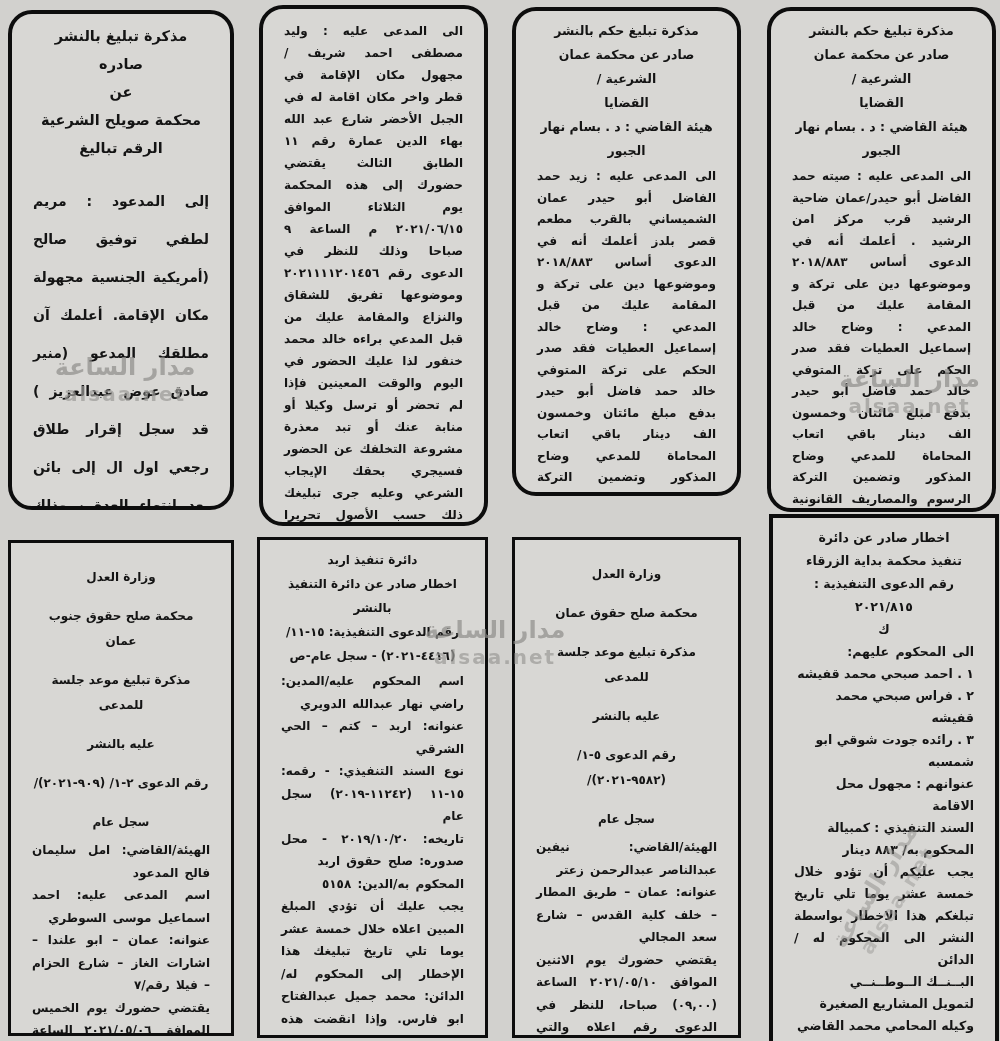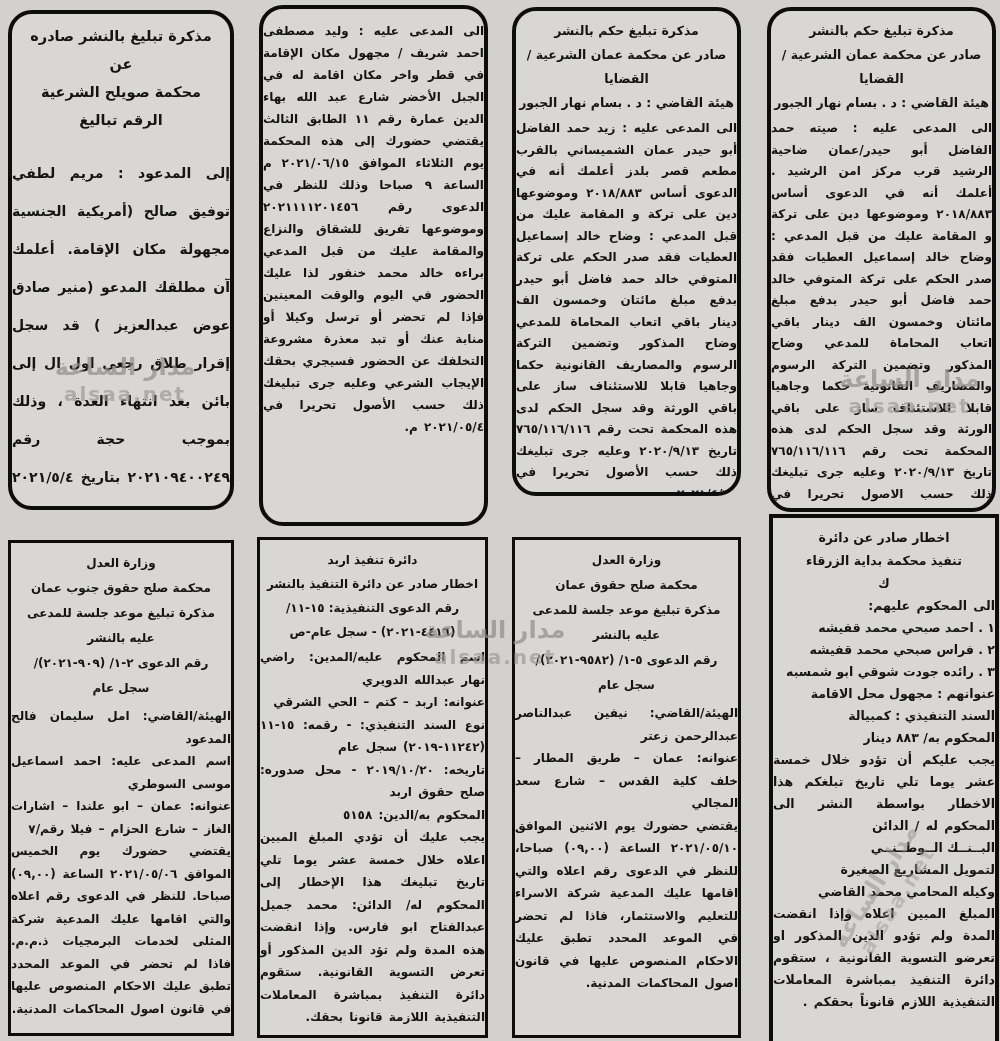--- a/index.html
+++ b/index.html
@@ -13,21 +13,21 @@
     font-family: "DejaVu Sans", sans-serif;
     color: #141414;
     overflow: hidden;
     direction: rtl;
   }
 
   .notice {
     position: absolute;
     background: #d8d7d4;
     overflow: hidden;
-    padding: 8px 0;
+    padding: 8px 21px;
     font-weight: 700;
     display: flex;
     flex-direction: column;
   }
   .rounded { border: 4px solid #0d0d0d; border-radius: 24px; }
   .rect    { border: 3px solid #0d0d0d; }
   .thick   { border-width: 4px; }
 
   .hline { text-align: center; font-weight: 700; }
   .para  { text-align: justify; word-spacing: 2px; }
@@ -40,21 +40,21 @@
 
   .n2 { font-size: 12px; }
   .n2 .hline { line-height: 25px; }
   .n2 .para  { line-height: 22px; margin-top: 3px; }
 
   .n3, .n4 { font-size: 12px; }
   .n3 .hline, .n4 .hline { line-height: 24px; font-size: 12.5px; }
   .n3 .para,  .n4 .para  { line-height: 21.5px; margin-top: 3px; }
 
   .n5, .n7 { font-size: 12px; }
-  .n5 .hline, .n7 .hline { line-height: 25px; }
+  .n5 .hline, .n7 .hline { line-height: 25px; margin-top: 14px; }
   .n5 .para,  .n7 .para  { line-height: 22.5px; }
   .n5 .bdy, .n7 .bdy { margin-top: 4px; }
 
   .n6 { font-size: 12px; }
   .n6 .hline { line-height: 24px; }
   .n6 .para  { line-height: 22.5px; }
   .n6 .bdy   { margin-top: 2px; }
 
   .n8 { font-size: 12.5px; }
   .n8 .hline { line-height: 23px; }
@@ -177,20 +177,21 @@
         <div class="para">الهيئة/القاضي: نيفين عبدالناصر عبدالرحمن زعتر</div>
         <div class="para">عنوانه: عمان – طريق المطار – خلف كلية القدس – شارع سعد المجالي</div>
         <div class="para">يقتضي حضورك يوم الاثنين الموافق ٢٠٢١/٠٥/١٠ الساعة (٠٩,٠٠) صباحا، للنظر في الدعوى رقم اعلاه والتي اقامها عليك المدعية شركة الاسراء للتعليم والاستثمار، فاذا لم تحضر في الموعد المحدد تطبق عليك الاحكام المنصوص عليها في قانون اصول المحاكمات المدنية.</div>
       </div>
   </section>
 
   <section class="notice rect thick n8" style="left:769px; top:514px; width:230px; height:606px;">
     <div class="hdr">
         <div class="hline">اخطار صادر عن دائرة</div>
         <div class="hline">تنفيذ محكمة بداية الزرقاء</div>
+        <div class="hline">رقم الدعوى التنفيذية : ٢٠٢١/٨١٥</div>
         <div class="hline">ك</div>
       </div>
     <div class="para right">الى المحكوم عليهم:</div>
     <div>
         <div class="cline">١ . احمد صبحي محمد قفيشه</div>
         <div class="cline">٢ . فراس صبحي محمد قفيشه</div>
         <div class="cline">٣ . رائده جودت شوقي ابو شمسبه</div>
         <div class="cline">عنوانهم : مجهول محل الاقامة</div>
         <div class="cline">السند التنفيذي : كمبيالة</div>
         <div class="cline">المحكوم به/ ٨٨٣ دينار</div>

